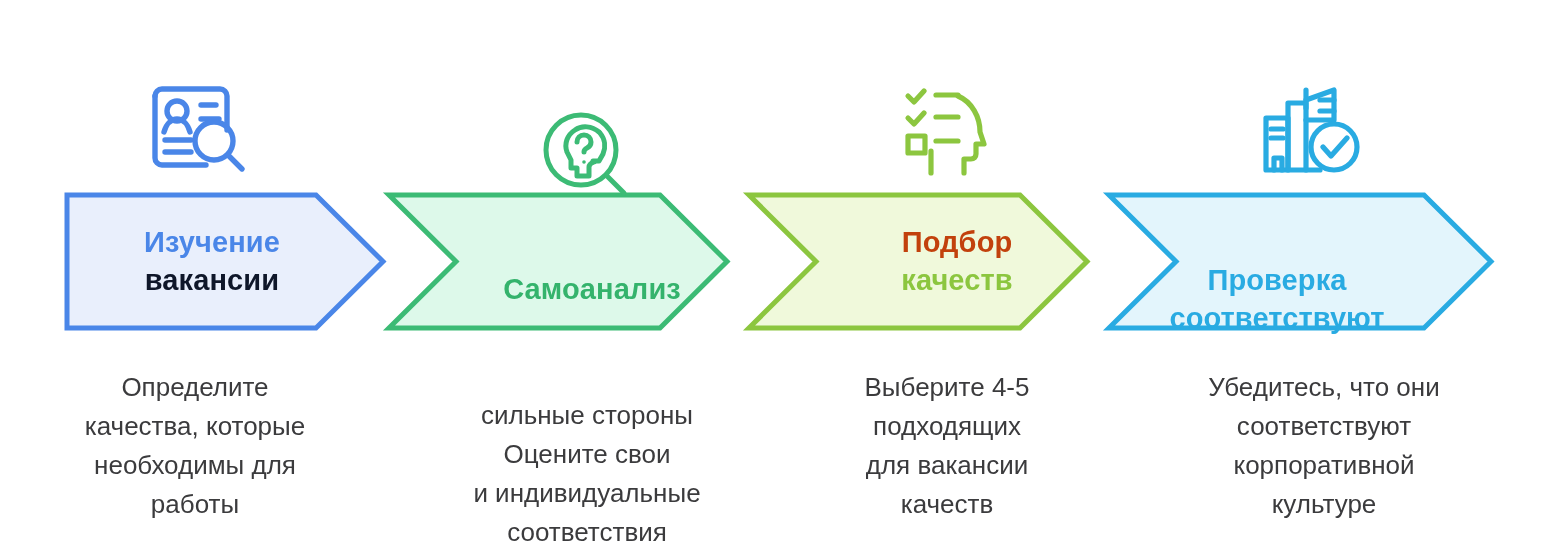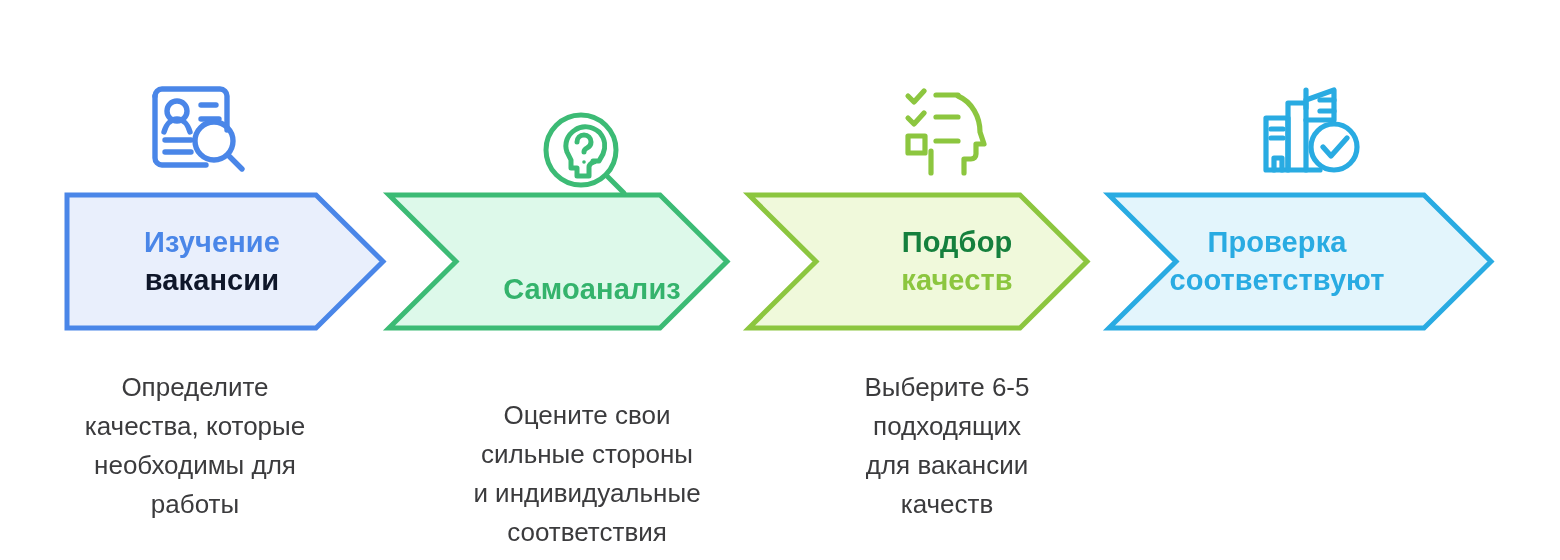--- a/index.html
+++ b/index.html
@@ -141,48 +141,48 @@
         <circle cx="47" cy="56" r="1.8" fill="#3cbb75" stroke="none"></circle>
         <path d="M70 70l17 17"></path>
       </svg>
     </div>
     <div class="band-label" style="left:65px; width:270px;">
       <span>
         <span style="color:#34b36c">Самоанализ</span>
       </span>
     </div>
     <div class="caption">
+      <span>сильные стороны</span>
       <span>Оцените свои</span>
-      <span>сильные стороны</span>
       <span>и индивидуальные</span>
       <span>соответствия</span>
     </div>
   </div>
 
   <div class="stage" style="left:752px;">
     <div class="stage-icon">
       <svg width="100" height="100" viewBox="0 0 100 100" fill="none" stroke="#8cc63f" stroke-width="5.2" stroke-linecap="round" stroke-linejoin="round">
         <path d="M11 18l6 6 10-11"></path>
         <path d="M11 40l6 6 10-11"></path>
         <rect x="11" y="58" width="17" height="17"></rect>
         <path d="M39 17h22"></path>
         <path d="M39 39h22"></path>
         <path d="M39 63h22"></path>
         <path d="M34 73v22"></path>
         <path d="M61 18c14 6 22 21 22 36l4 12h-8v10c0 3-2 5-5 5h-7v14"></path>
       </svg>
     </div>
     <div class="band-label" style="left:70px; width:270px;">
       <span>
-        <span style="color:#15803d">Подбор</span>
+        <span style="color:#c2410c">Подбор</span>
         <span style="color:#8cc63f">качеств</span>
       </span>
     </div>
     <div class="caption">
-      <span>Выберите 6-5</span>
+      <span>Выберите 4-5</span>
       <span>подходящих</span>
       <span>для вакансии</span>
       <span>качеств</span>
     </div>
   </div>
 
   <div class="stage" style="left:1117px; width:390px;">
     <div class="stage-icon">
       <svg width="105" height="100" viewBox="0 0 105 100" fill="none" stroke="#29abe2" stroke-width="5.2" stroke-linecap="round" stroke-linejoin="round">
         <path d="M6 40h22v52H6z"></path>
@@ -192,21 +192,27 @@
         <path d="M60 22h14"></path>
         <path d="M60 33h14"></path>
         <path d="M11 51h12"></path>
         <path d="M11 60h12"></path>
         <path d="M14 92V80h8v12"></path>
         <path d="M46 92h14"></path>
         <circle cx="74" cy="69" r="23"></circle>
         <path d="M63 69l8 9 16-18"></path>
       </svg>
     </div>
-    <div class="band-label" style="left:0px; width:320px;">
+    <div class="band-label" style="left:0px; width:320px;margin-top:38px;">
       <span>
         <span style="color:#29abe2">Проверка</span>
         <span style="color:#29abe2">соответствуют</span>
       </span>
     </div>
+    <div class="caption" style="left:24px; width:366px;">
+      <span>Убедитесь, что они</span>
+      <span>соответствуют</span>
+      <span>корпоративной</span>
+      <span>культуре</span>
+    </div>
   </div>
 
 </div>
 
 </body></html>

